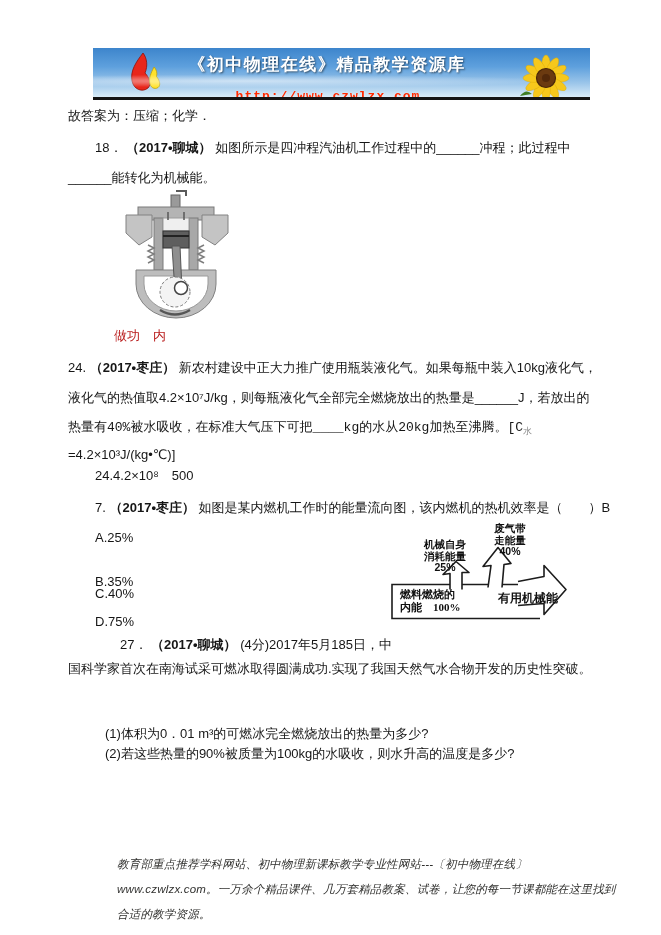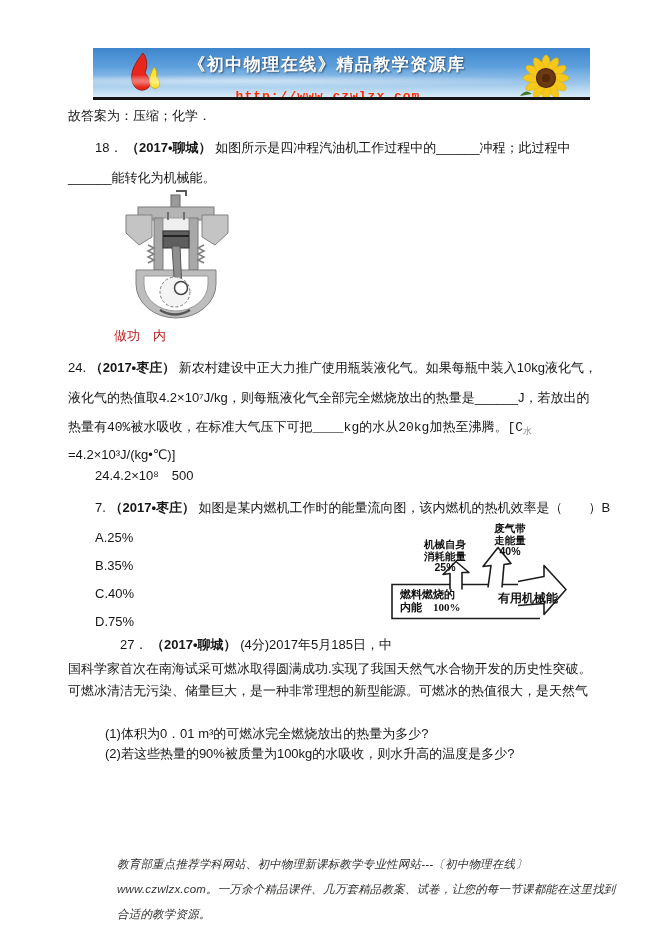--- a/index.html
+++ b/index.html
@@ -133,21 +133,21 @@
   </div>
   <div class="tline" style="left:68px;top:446px;">=4.2×10³J/(kg•℃)]</div>
   <div class="tline" style="left:95px;top:467px;">24.4.2×10⁸　500</div>
 
   <div class="tline" style="left:95px;top:499px;">
     <span>7.</span>
     <span class="bold">（2017•枣庄）</span>
     <span>如图是某内燃机工作时的能量流向图，该内燃机的热机效率是（　　）B</span>
   </div>
   <div class="tline" style="left:95px;top:529px;">A.25%</div>
-  <div class="tline" style="left:95px;top:557px;">B.35%</div>
+  <div class="tline" style="left:95px;top:573px;">B.35%</div>
   <div class="tline" style="left:95px;top:585px;">C.40%</div>
   <div class="tline" style="left:95px;top:613px;">D.75%</div>
 
   <div class="sankey">
     <svg viewBox="0 0 185 105">
       <rect x="4" y="63" width="148" height="34" fill="#ffffff"></rect>
       <path d="M152 63 H4 V97 H152" fill="none" stroke="#1c1c1c" stroke-width="1.6"></path>
       <path d="M62 68 L62 52 L55 53 L68 40 L81 51 L74 51 L74 68" fill="#ffffff" stroke="#1c1c1c" stroke-width="1.6" stroke-linejoin="round"></path>
       <path d="M100 66 L103 44 L95 45 L110 26 L123 42 L116 43 L114 66" fill="#ffffff" stroke="#1c1c1c" stroke-width="1.6" stroke-linejoin="round"></path>
       <path d="M130 60 L156 55 L156 44 L178 68 L156 93 L156 82 L130 84" fill="#ffffff" stroke="#1c1c1c" stroke-width="1.6" stroke-linejoin="round"></path>
@@ -162,19 +162,18 @@
 内能　100%</div>
     <div class="slabel slabel-useful" style="left:110px;top:72px;">有用机械能</div>
   </div>
 
   <div class="tline" style="left:120px;top:636px;">
     <span>27．</span>
     <span class="bold">（2017•聊城）</span>
     <span>(4分)2017年5月185日，中</span>
   </div>
   <div class="tline" style="left:68px;top:660px;">国科学家首次在南海试采可燃冰取得圆满成功.实现了我国天然气水合物开发的历史性突破。</div>
-  <div class="tline" style="left:68px;top:682px;">可燃冰清洁无污染、储量巨大，是一种非常理想的新型能源。可燃冰的热值很大，是天然气</div>
   <div class="tline" style="left:105px;top:725px;">(1)体积为0．01 m³的可燃冰完全燃烧放出的热量为多少?</div>
   <div class="tline" style="left:105px;top:745px;">(2)若这些热量的90%被质量为100kg的水吸收，则水升高的温度是多少?</div>
 
   <div class="footer">教育部重点推荐学科网站、初中物理新课标教学专业性网站---〔初中物理在线〕www.czwlzx.com。一万余个精品课件、几万套精品教案、试卷，让您的每一节课都能在这里找到合适的教学资源。</div>
 
 </div>
 
 </body></html>

